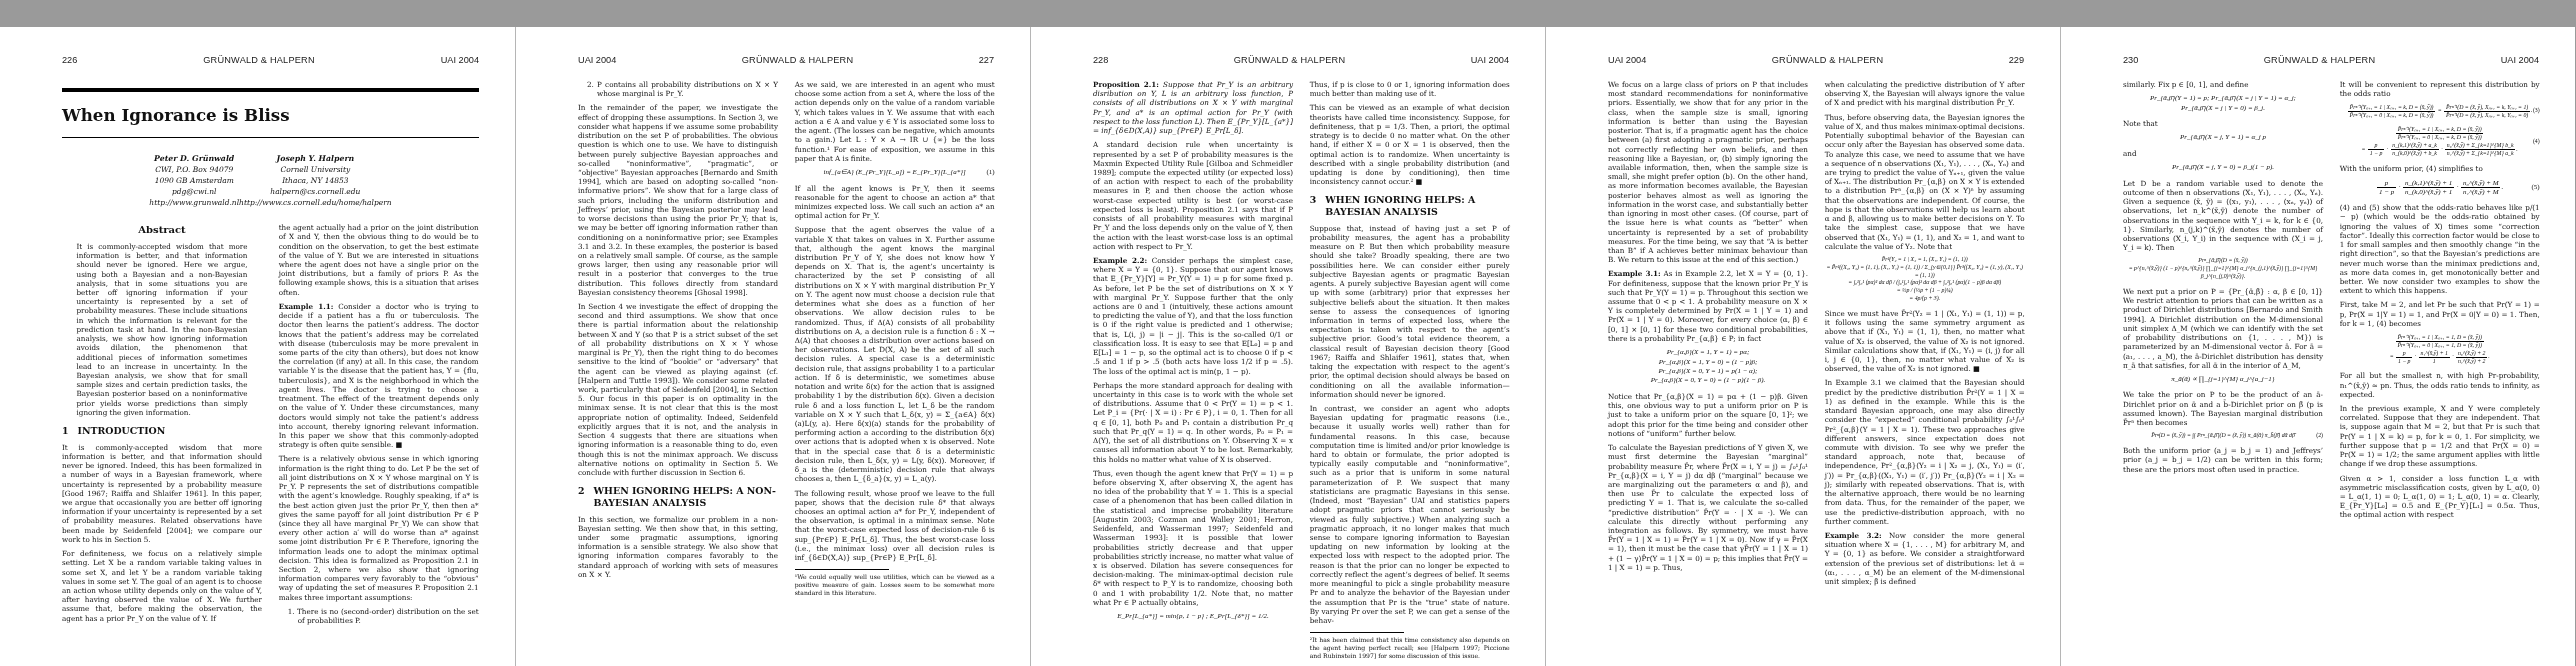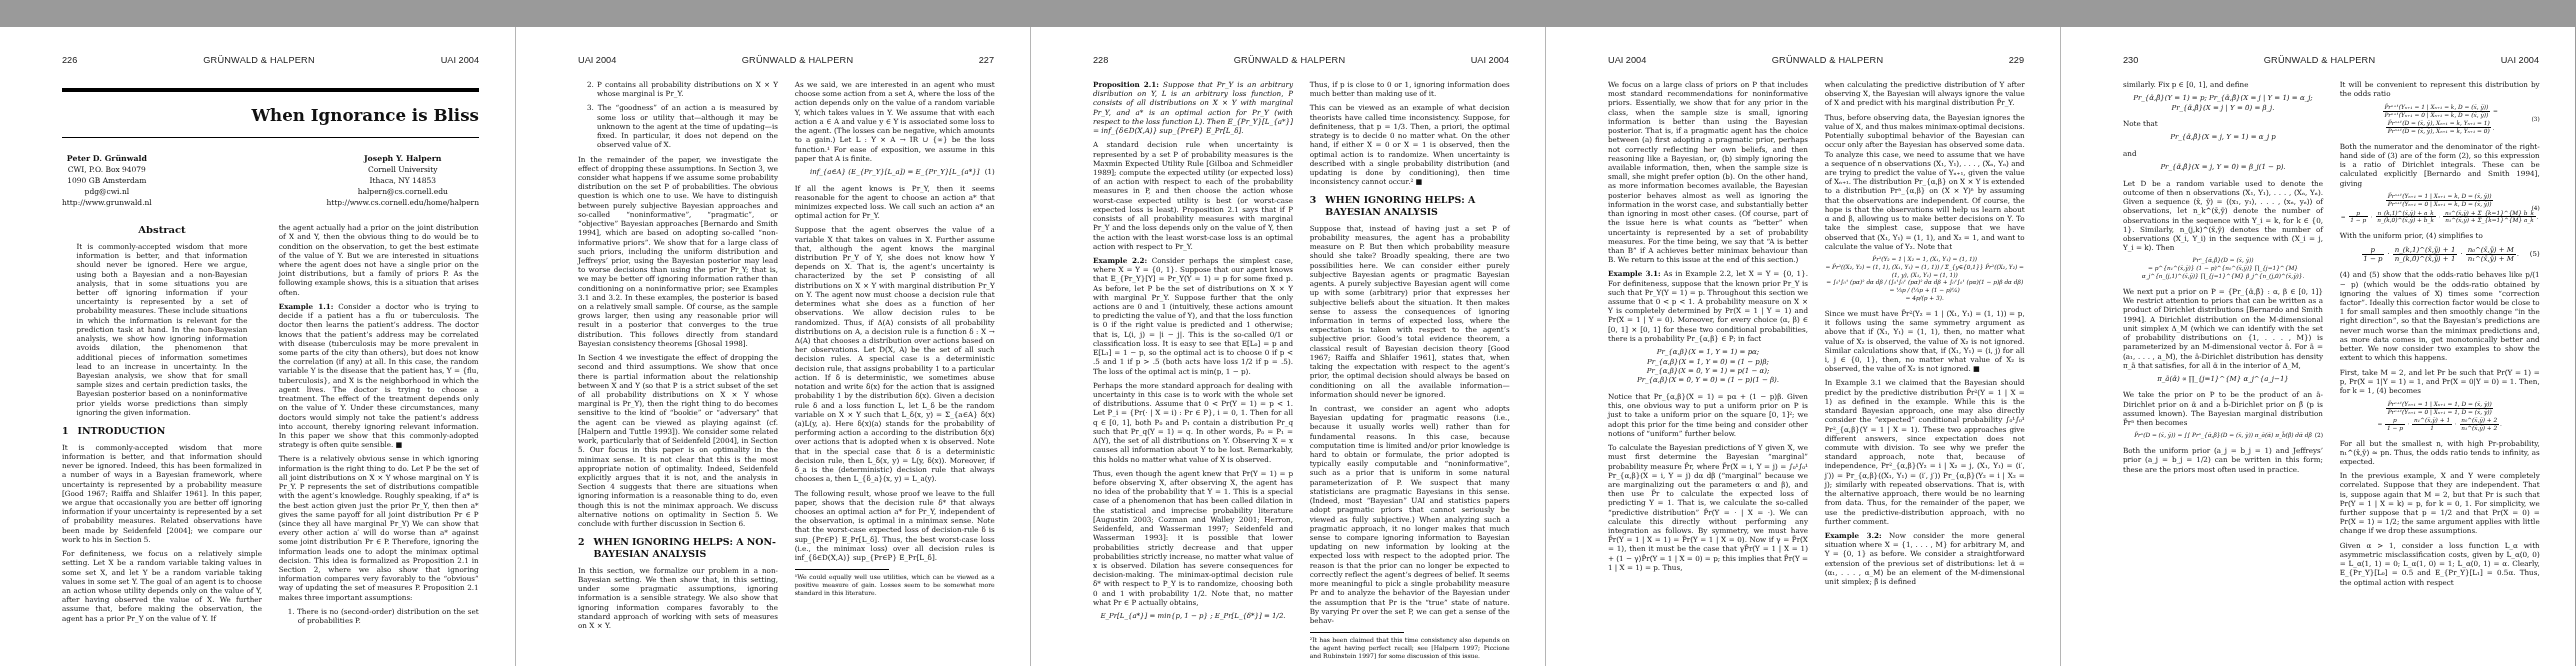--- a/index.html
+++ b/index.html
@@ -11,30 +11,30 @@
   .pagehead{position:absolute;top:28px;left:62px;right:36px;display:flex;
             justify-content:space-between;align-items:baseline;
             font-family:"Liberation Sans","DejaVu Sans",sans-serif;font-size:9.2px;color:#1a1a1a;}
   .runhead{letter-spacing:0.2px;}
   .content{position:absolute;left:62px;right:36px;top:53px;bottom:3.3px;}
   .cols{display:flex;gap:16.7px;}
   .col{width:200px;flex:0 0 200px;}
   p{margin:0 0 5px 0;font-size:7.2px;line-height:1.28;text-align:justify;}
   .rule-thick{height:3.9px;background:#000;margin:7.8px 0 0 0;}
   .rule-thin{height:1.1px;background:#000;margin:0 0 14.5px 0;}
-  .title{text-align:right;font-size:16.7px;font-weight:bold;margin:13.3px 0 12.2px 0;}
-  .authors{display:flex;justify-content:space-between;text-align:center;margin:4.4px 0 14.5px 0;}
+  .title{text-align:left;font-size:16.7px;font-weight:bold;margin:13.3px 0 12.2px 0;}
+  .authors{display:flex;justify-content:center;text-align:center;margin:4.4px 0 14.5px 0;font-style:italic;}
   .author{font-size:7.5px;line-height:1.45;}
   .author-name{font-weight:bold;font-size:7.8px;margin-bottom:1.1px;}
   .abs-head{text-align:center;font-weight:bold;font-size:10px;margin:1.1px 0 6.7px 0;}
   .abstract{margin-left:14.5px;margin-right:14.5px;}
   .sec{display:flex;gap:7.8px;font-weight:bold;font-size:9.4px;line-height:1.25;margin:7.8px 0 6.1px 0;}
   .secnum{flex:0 0 7.8px;}
   .listitem{padding-left:19px;text-indent:-10px;margin-bottom:5px;}
-  .eq{position:relative;text-align:center;font-style:italic;font-size:7px;line-height:1.35;margin:2.2px 0 6.1px 0;}
+  .eq{position:relative;text-align:center;font-style:italic;font-size:7px;line-height:1.35;margin:2.2px 0 6.1px 0;font-family:Liberation Serif, serif;}
   .eq .eqtag{position:absolute;right:0;top:50%;transform:translateY(-50%);font-style:normal;}
   .eqline{text-align:center;}
   .eqsmall{font-size:5.8px;}
   .frac{display:inline-flex;flex-direction:column;vertical-align:middle;margin:0.6px 1.1px;line-height:1.2;}
   .fnum{border-bottom:0.6px solid #000;padding:0 1.7px;}
   .fden{padding:0 1.7px;}
   .it{font-style:italic;}
   b.lead{font-weight:bold;}
   .fnrule{width:94px;border-top:0.6px solid #000;margin:6.7px 0 2.8px 0;}
   .footnote{font-size:6.1px;line-height:1.3;text-align:justify;margin:0;}
@@ -94,21 +94,20 @@
   <div class="page">
     <div class="pagehead">
       <span>UAI 2004</span>
       <span class="runhead">GRÜNWALD &amp; HALPERN</span>
       <span>227</span>
     </div>
     <div class="content">
       <div class="cols">
         <div class="col">
           <p class="listitem">2.  P contains all probability distributions on X × Y whose marginal is Pr_Y.</p>
-          <p class="listitem">3.  The “goodness” of an action a is measured by some loss or utility that—although it may be unknown to the agent at the time of updating—is fixed. In particular, it does not depend on the observed value of X.</p>
           <p>In the remainder of the paper, we investigate the effect of dropping these assumptions. In Section 3, we consider what happens if we assume some probability distribution on the set P of probabilities. The obvious question is which one to use. We have to distinguish between purely subjective Bayesian approaches and so-called “noninformative”, “pragmatic”, or “objective” Bayesian approaches [Bernardo and Smith 1994], which are based on adopting so-called “non-informative priors”. We show that for a large class of such priors, including the uniform distribution and Jeffreys’ prior, using the Bayesian posterior may lead to worse decisions than using the prior Pr_Y; that is, we may be better off ignoring information rather than conditioning on a noninformative prior; see Examples 3.1 and 3.2. In these examples, the posterior is based on a relatively small sample. Of course, as the sample grows larger, then using any reasonable prior will result in a posterior that converges to the true distribution. This follows directly from standard Bayesian consistency theorems [Ghosal 1998].</p>
           <p>In Section 4 we investigate the effect of dropping the second and third assumptions. We show that once there is partial information about the relationship between X and Y (so that P is a strict subset of the set of all probability distributions on X × Y whose marginal is Pr_Y), then the right thing to do becomes sensitive to the kind of “bookie” or “adversary” that the agent can be viewed as playing against (cf. [Halpern and Tuttle 1993]). We consider some related work, particularly that of Seidenfeld [2004], in Section 5. Our focus in this paper is on optimality in the minimax sense. It is not clear that this is the most appropriate notion of optimality. Indeed, Seidenfeld explicitly argues that it is not, and the analysis in Section 4 suggests that there are situations when ignoring information is a reasonable thing to do, even though this is not the minimax approach. We discuss alternative notions on optimality in Section 5. We conclude with further discussion in Section 6.</p>
           <div class="sec">
             <span class="secnum">2</span>
             <span>WHEN IGNORING HELPS: A NON-BAYESIAN ANALYSIS</span>
           </div>
           <p>In this section, we formalize our problem in a non-Bayesian setting. We then show that, in this setting, under some pragmatic assumptions, ignoring information is a sensible strategy. We also show that ignoring information compares favorably to the standard approach of working with sets of measures on X × Y.</p>
         </div>
         <div class="col">
           <p>As we said, we are interested in an agent who must choose some action from a set A, where the loss of the action depends only on the value of a random variable Y, which takes values in Y. We assume that with each action a ∈ A and value y ∈ Y is associated some loss to the agent. (The losses can be negative, which amounts to a gain.) Let L : Y × A → IR ∪ {∞} be the loss function.¹ For ease of exposition, we assume in this paper that A is finite.</p>
@@ -243,21 +242,20 @@
                 <span class="fnum">P̄rⁿ⁺¹(Yₙ₊₁ = 1 | Xₙ₊₁ = k, D = (x̄, ȳ))</span>
                 <span class="fden">P̄rⁿ⁺¹(Yₙ₊₁ = 0 | Xₙ₊₁ = k, D = (x̄, ȳ))</span>
               </span>
             <span>=</span>
             <span class="frac">
                 <span class="fnum">P̄rⁿ⁺¹(D = (x̄, ȳ), Xₙ₊₁ = k, Yₙ₊₁ = 1)</span>
                 <span class="fden">P̄rⁿ⁺¹(D = (x̄, ȳ), Xₙ₊₁ = k, Yₙ₊₁ = 0)</span>
               </span><span>.</span>
             <span class="eqtag">(3)</span>
           </div>
-          <p>Both the numerator and the denominator of the right-hand side of (3) are of the form (2), so this expression is a ratio of Dirichlet integrals. These can be calculated explicitly [Bernardo and Smith 1994], giving</p>
           <div class="eq eqsmall">
             <div class="eqline">
               <span class="frac">
                   <span class="fnum">P̄rⁿ⁺¹(Yₙ₊₁ = 1 | Xₙ₊₁ = k, D = (x̄, ȳ))</span>
                   <span class="fden">P̄rⁿ⁺¹(Yₙ₊₁ = 0 | Xₙ₊₁ = k, D = (x̄, ȳ))</span>
                 </span>
             </div>
             <div class="eqline">
               <span>=</span>
               <span class="frac">

